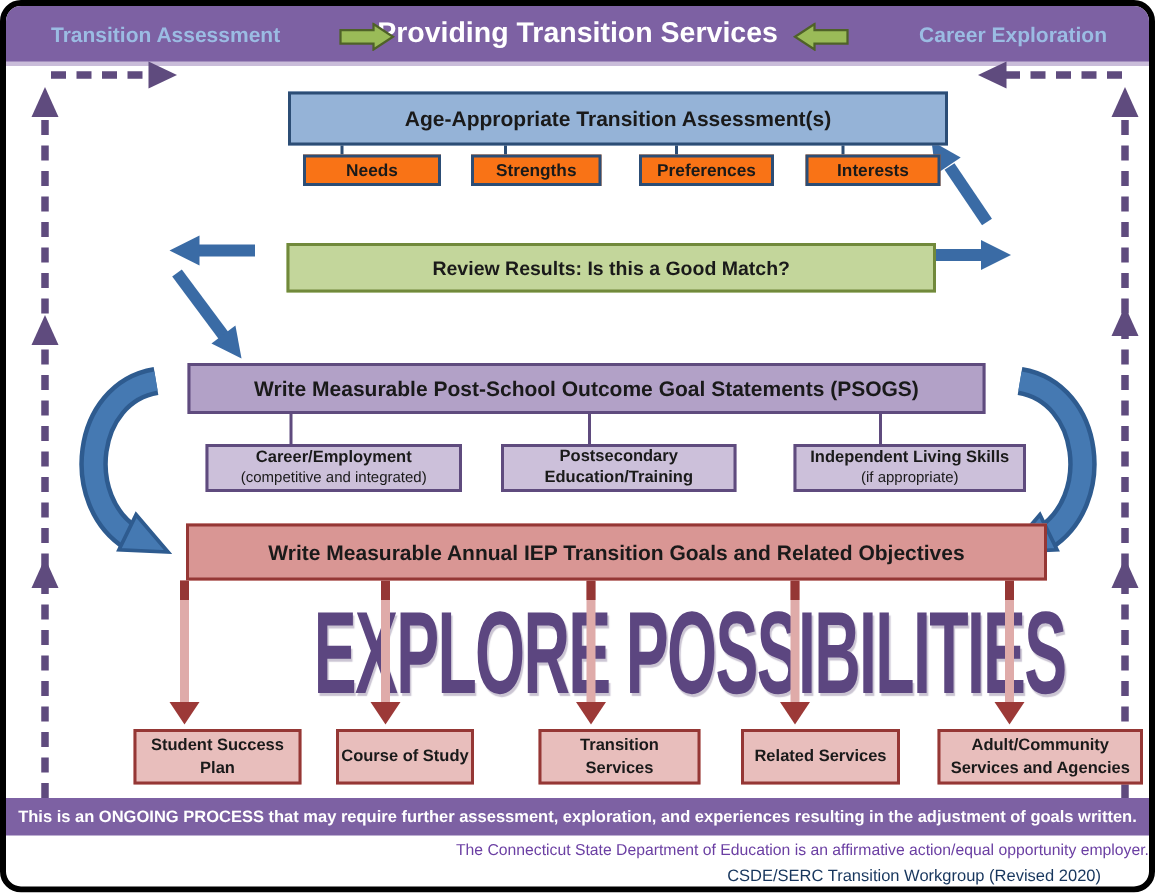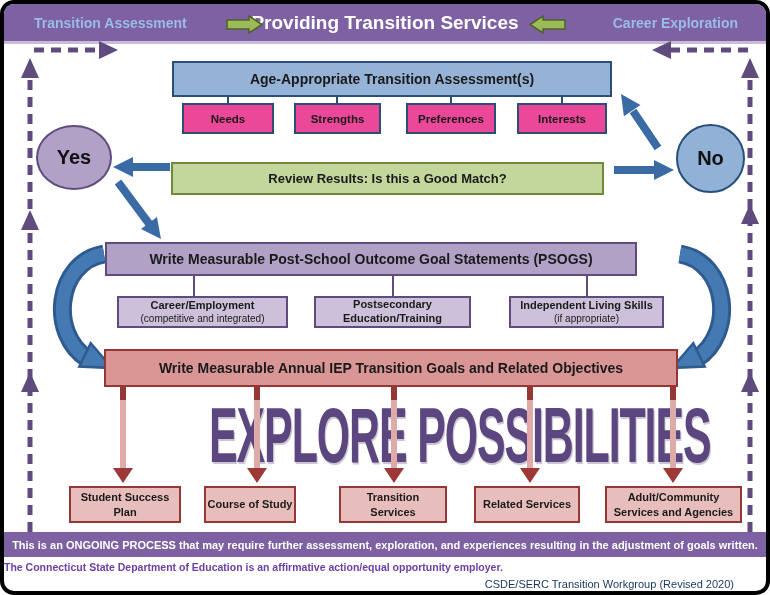--- a/index.html
+++ b/index.html
@@ -9,24 +9,24 @@
 
   
   .header { position:absolute; left:0; top:0; width:100%; height:40px; background:#7D61A3; border-bottom:3px solid #C9BCD9; }
   .header-left, .header-right { position:absolute; top:11px; font-weight:bold; font-size:14px; color:#9BBCE3; }
   .header-left { left:30px; }
   .header-right { right:28px; }
   .header-title { position:absolute; top:8px; left:0; width:100%; text-align:center; font-weight:bold; font-size:19px; color:#FFFFFF; }
   .hdr-arrow { position:absolute; top:11px; }
 
   
-  .box { position:absolute; display:flex; flex-direction:column; align-items:center; justify-content:center; text-align:right; color:#1A1A1A; }
+  .box { position:absolute; display:flex; flex-direction:column; align-items:center; justify-content:center; text-align:right; color:#1A1A1A;margin-left:20px; }
 
   .main-blue { left:168px; top:57px; width:440px; height:36px; background:#95B3D7; border:2px solid #2C4D75; font-weight:bold; font-size:14px; }
-  .sub-blue  { top:99px; height:31px; background:#ec4899; border:2px solid #2C4D75; font-weight:bold; font-size:11.5px; }
+  .sub-blue  { top:99px; height:21px; background:#f97316; border:2px solid #2C4D75; font-weight:bold; font-size:11.5px; }
   .conn-blue { position:absolute; width:2px; background:#2C4D75; top:93px; height:6px; }
 
   .circle { position:absolute; border-radius:50%; display:flex; align-items:center; justify-content:center; font-weight:bold; font-size:20px; color:#111; }
   .yes-circle { left:32px; top:121px; width:76px; height:65px; background:#B2A1C7; border:2.5px solid #5F4B7E; }
   .no-circle  { left:672px; top:120px; width:69px; height:69px; background:#92B1D6; border:2.5px solid #274F79; }
 
   .green-box { left:167px; top:158px; width:433px; height:33px; background:#C3D69B; border:2px solid #71893B; font-weight:bold; font-size:13px; }
 
   .psogs-box { left:101px; top:238px; width:532px; height:34px; background:#B2A1C7; border:2px solid #5F4B7E; font-weight:bold; font-size:14px; }
   .sub-purple { top:292px; height:32px; background:#CCC0DA; border:2px solid #5F4B7E; font-size:10px; line-height:1.25; }
@@ -38,21 +38,21 @@
   .explore-wrap { position:absolute; left:0; top:392px; width:770px; text-align:center; pointer-events:none; }
   .explore-text { display:inline-block; font-size:78px; font-weight:bold; line-height:1; color:#5C4680; letter-spacing:-2px; transform:scaleX(0.55); transform-origin:center; white-space:nowrap; text-shadow:2px 2px 1px rgba(80,60,105,0.30); }
 
   .pink-stem { position:absolute; top:383px; width:6px; height:83px; background:#DFABA9; }
   .pink-stub { position:absolute; top:383px; width:6px; height:13px; background:#953735; }
   .pink-head { position:absolute; top:464px; width:0; height:0; border-left:10px solid transparent; border-right:10px solid transparent; border-top:15px solid #9C3937; }
 
   .outcome { top:482px; height:37px; background:#E8BEBC; border:2px solid #953735; font-weight:bold; font-size:11px; line-height:1.3; }
 
   .bottom-bar { position:absolute; left:0; top:528px; width:100%; height:25px; background:#7D61A3; display:flex; align-items:center; justify-content:center; color:#fff; font-weight:bold; font-size:11px; }
-  .eeo-line { position:absolute; left:0; top:557px; width:100%; text-align:left; color:#6B3FA3; font-weight:bold; font-size:10.5px; }
+  .eeo-line { position:absolute; left:0; top:557px; width:100%; text-align:right; color:#6B3FA3; font-weight:normal; font-size:10.5px; }
   .credit-line { position:absolute; right:32px; top:574px; color:#17365D; font-size:11px; }
 
   svg.overlay { position:absolute; left:0; top:0; width:770px; height:595px; pointer-events:none; }
 </style>
 </head>
 <body>
 
 <div class="canvas">
   <div class="frame">
 
@@ -114,22 +114,20 @@
     <div class="box main-blue">Age-Appropriate Transition Assessment(s)</div>
     <div class="conn-blue" style="left:223px"></div>
     <div class="conn-blue" style="left:332px"></div>
     <div class="conn-blue" style="left:446px"></div>
     <div class="conn-blue" style="left:557px"></div>
     <div class="box sub-blue" style="left:178px;width:92px">Needs</div>
     <div class="box sub-blue" style="left:290px;width:87px">Strengths</div>
     <div class="box sub-blue" style="left:402px;width:90px">Preferences</div>
     <div class="box sub-blue" style="left:513px;width:90px">Interests</div>
 
-    <div class="circle yes-circle">Yes</div>
-    <div class="circle no-circle">No</div>
     <div class="box green-box">Review Results: Is this a Good Match?</div>
 
     <div class="box psogs-box">Write Measurable Post-School Outcome Goal Statements (PSOGS)</div>
     <div class="conn-purple" style="left:189px"></div>
     <div class="conn-purple" style="left:388px"></div>
     <div class="conn-purple" style="left:582px"></div>
     <div class="box sub-purple" style="left:113px;width:171px">
       <span class="l1">Career/Employment</span>
       <span>(competitive and integrated)</span>
     </div>

